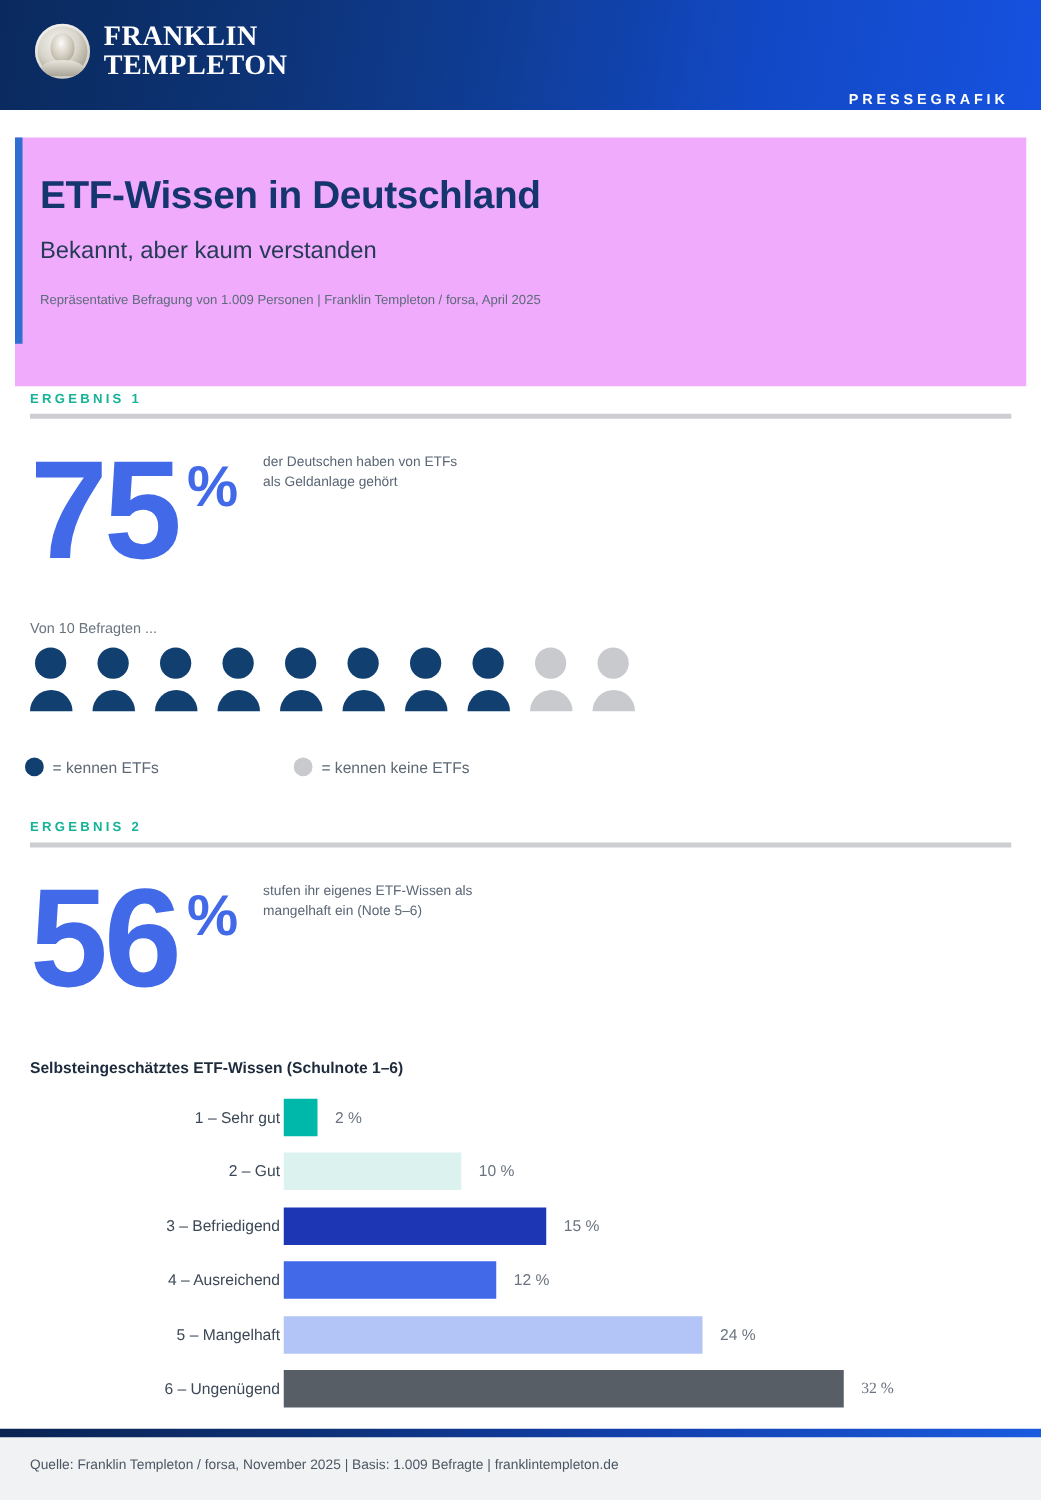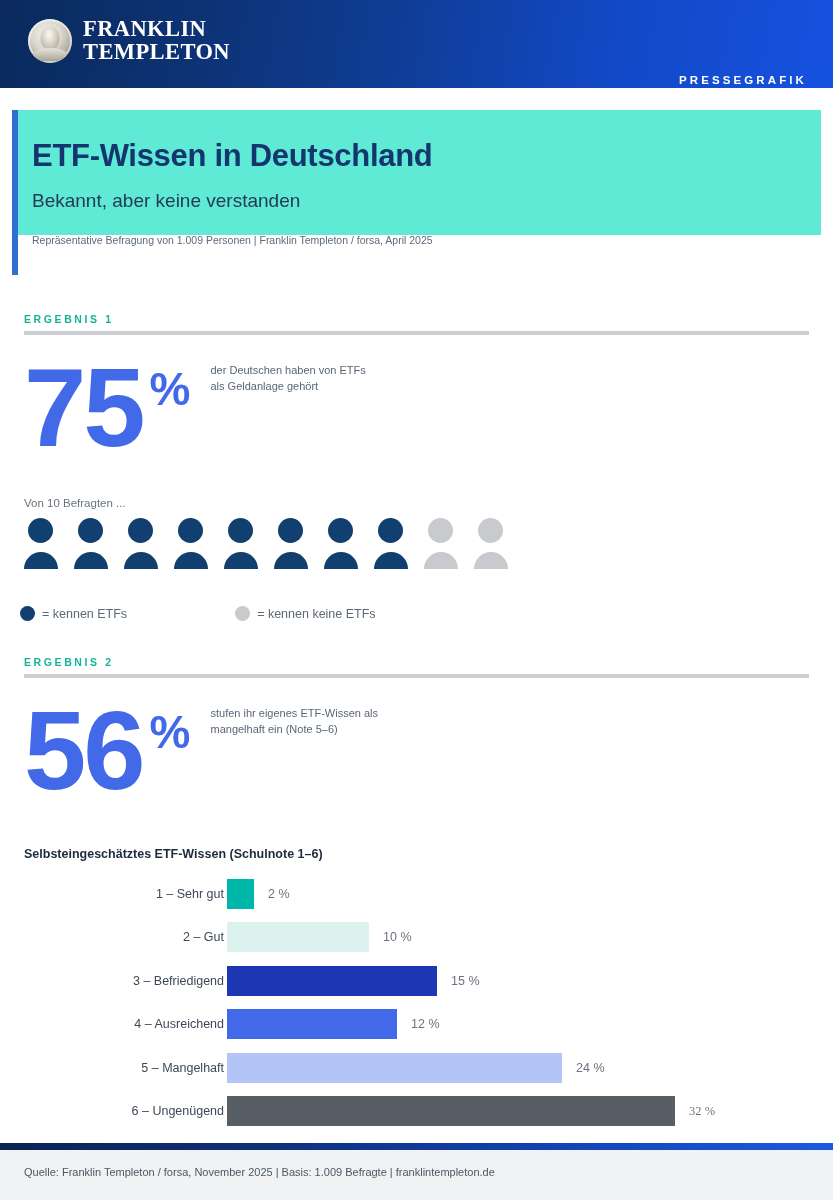--- a/index.html
+++ b/index.html
@@ -40,22 +40,22 @@
     letter-spacing: 0.4px;
   }
   .pressegrafik {
     position: absolute; right: 26px; top: 39px;
     color: #ffffff; font-size: 11.5px; font-weight: bold; letter-spacing: 3.1px; margin-top: 35px;
   }
   .header-underline { position:absolute; left:0; top:88px; width:833px; height:5px; background:#ffffff; }
 
   
   .title-block {
-    position: absolute; left: 12px; top: 110px; width: 809px; height: 125px;
-    background: #5eead4;
+    position: absolute; left: 12px; top: 110px; width: 809px; height: 199px;
+    background: #f0abfc;
   }
   .title-accent { position: absolute; left: 0; top: 0; width: 6px; height: 165px; background: #2f6fd0; }
   .title-h1 {
     position: absolute; left: 20px; top: 28px;
     font-size: 31px; font-weight: bold; color: #15356e; letter-spacing: -0.3px;
   }
   .title-sub {
     position: absolute; left: 20px; top: 80px;
     font-size: 19px; color: #253a55; font-weight: normal;
   }
@@ -147,21 +147,21 @@
         <span>TEMPLETON</span>
       </div>
     </div>
     <div class="pressegrafik">PRESSEGRAFIK</div>
   </div>
   <div class="header-underline"></div>
 
   <div class="title-block">
     <div class="title-accent"></div>
     <div class="title-h1">ETF-Wissen in Deutschland</div>
-    <div class="title-sub">Bekannt, aber keine verstanden</div>
+    <div class="title-sub">Bekannt, aber kaum verstanden</div>
     <div class="title-meta">Repräsentative Befragung von 1.009 Personen | Franklin Templeton / forsa, April 2025</div>
   </div>
 
   <div class="kicker" style="top:313px">ERGEBNIS 1</div>
   <div class="rule" style="top:331px"></div>
 
   <div class="bigstat" style="left:24px; top:362px">
     <div class="num">75</div>
     <div class="pct">%</div>
     <div class="desc">der Deutschen haben von ETFs

